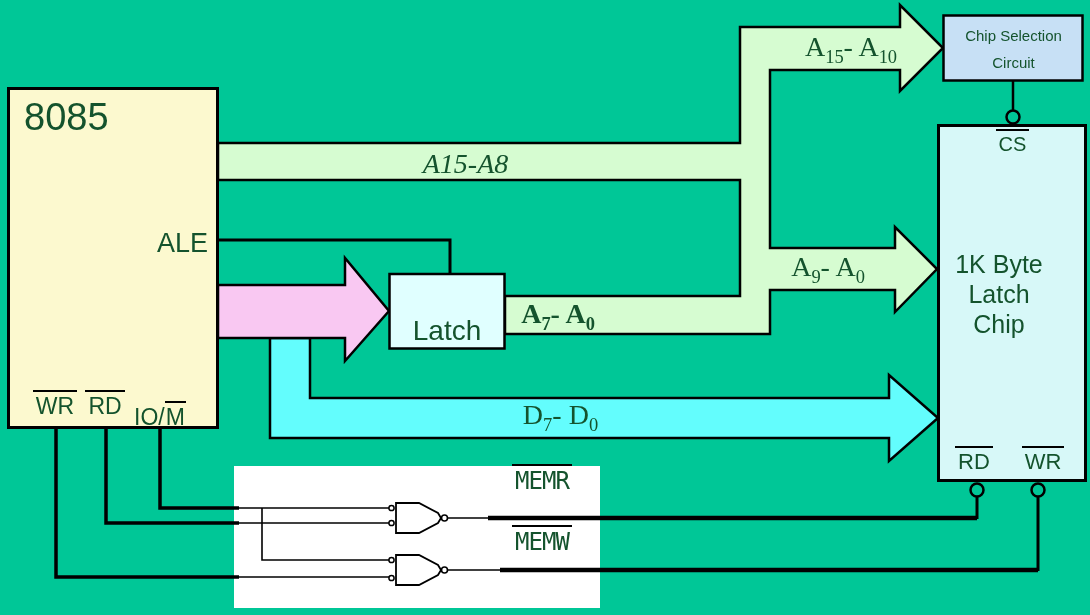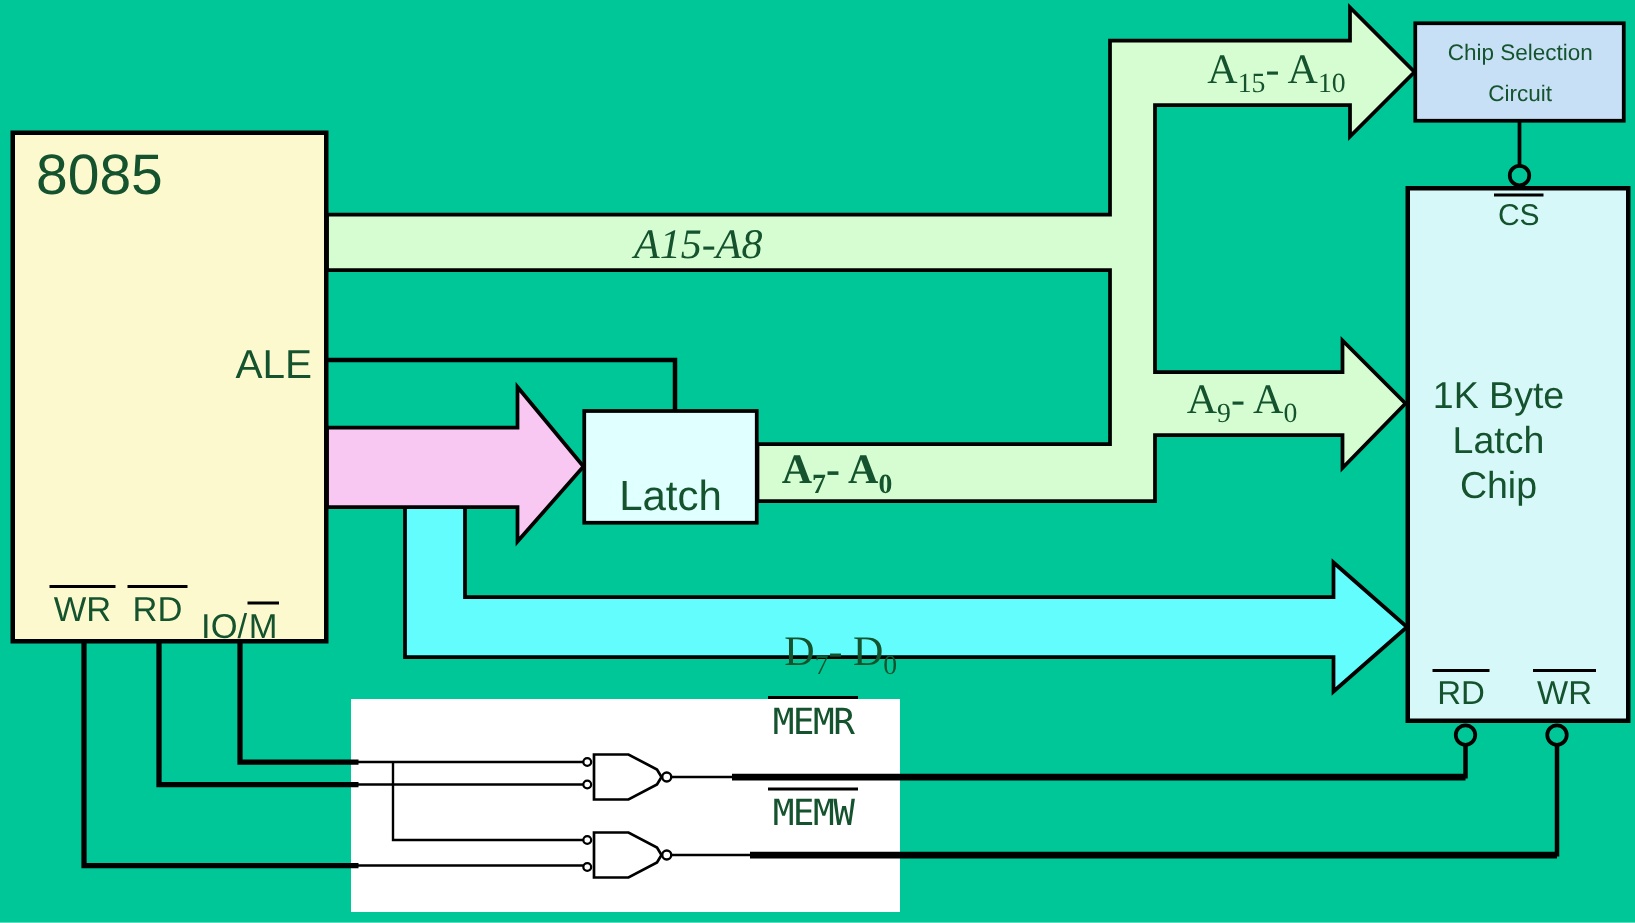--- a/index.html
+++ b/index.html
@@ -18,21 +18,21 @@
 
   #t8085      { left:24px;  top:96px;  font-size:38px; }
   #tale       { left:146px; top:228px; width:62px; text-align:right; font-size:27px; }
   #tpin-wr    { left:30px;  top:390px; width:50px;  font-size:23px; }
   #tpin-rd    { left:80px;  top:390px; width:50px;  font-size:23px; }
   #tpin-iom   { left:131px; top:390px; width:58px;  font-size:23px;margin-top:11px; }
   #ta15a8     { left:378px; top:148px; width:175px;font-style:italic; }
   #ta15a10    { left:781px; top:31px;  width:140px; }
   #ta9a0      { left:768px; top:251px; width:120px; }
   #ta7a0      { left:498px; top:298px; width:120px;font-weight:bold; }
-  #td7d0      { left:498px; top:399px; width:125px;margin-top:20px; }
+  #td7d0      { left:498px; top:399px; width:125px; }
   #tad7ad0    { left:222px; top:296px; width:122px; font-size:26px; }
   #tlatch     { left:390px; top:283px; width:114px; font-size:28px;margin-top:32px; }
   #tchipsel   { left:944px; top:22px;  width:139px; font-size:15px; line-height:27px; }
   #tcs        { left:985px; top:129px; width:55px;  font-size:20px; }
   #tmemname   { left:903px; top:249px; width:148px; font-size:25px; line-height:30px;padding-left:22px; }
   #tmem-rd    { left:949px; top:446px; width:50px;  font-size:22px; }
   #tmem-wr    { left:1018px;top:446px; width:50px;  font-size:22px; }
   #tmemr      { left:494px; top:464px; width:96px; }
   #tmemw      { left:494px; top:525px; width:96px; }
 </style>

